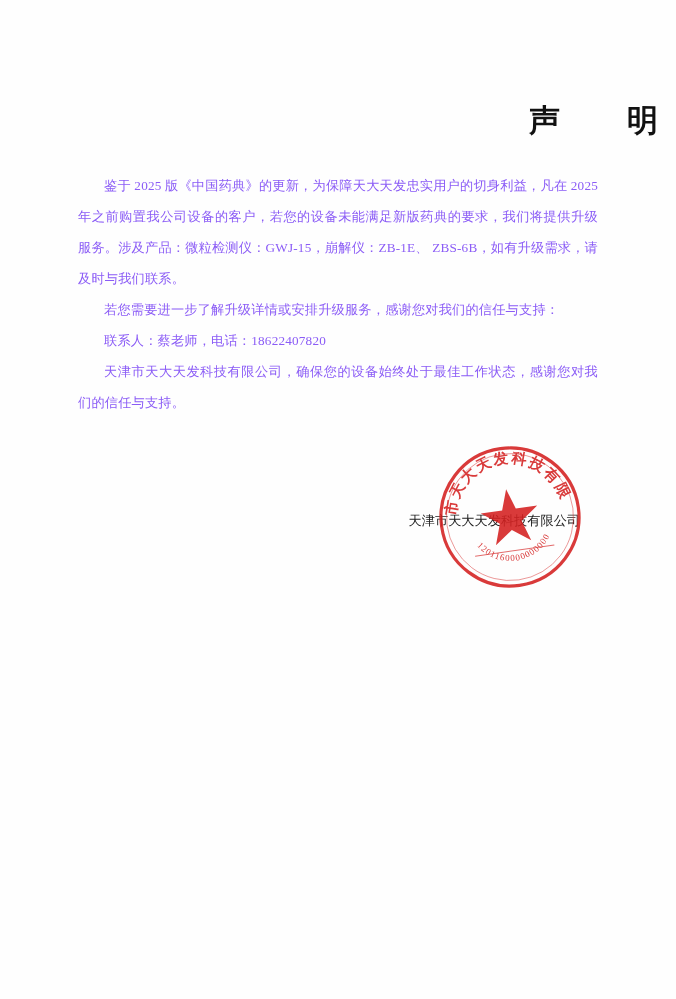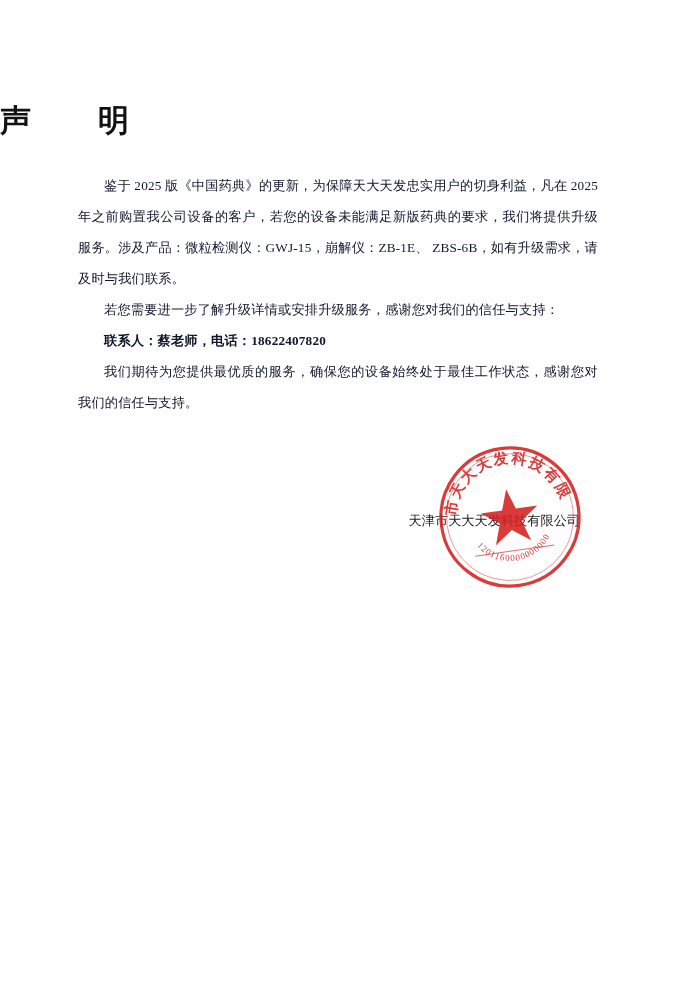--- a/index.html
+++ b/index.html
@@ -18,46 +18,45 @@
   .page {
     position: absolute;
     inset: 0;
     background: #fefefe;
   }
   .doc-title {
     position: absolute;
     top: 100px;
     left: 0;
     width: 676px;
-    text-align: left;
+    text-align: right;
     font-size: 31px;
     font-weight: bold;
     letter-spacing: 18px;
     color: #111;
     font-family: "Liberation Serif", "DejaVu Serif", serif;
   }
   .body-block {
     position: absolute;
     top: 170px;
     left: 78px;
     width: 520px;
   }
   .para {
     font-size: 13.2px;
     line-height: 31px;
     text-align: justify;
     text-justify: inter-ideograph;
     text-indent: 26px;
     margin: 0 0 0 0;
-    color: #0f172a;
+    color: #8b5cf6;
     letter-spacing: 0.2px;
   }
   .para.contact {
     text-indent: 26px;
-    font-weight: bold;
   }
   .sign-block {
     position: absolute;
     top: 508px;
     left: 0;
     width: 676px;
   }
   .sign-line {
     text-align: right;
     padding-right: 96px;
@@ -93,21 +92,21 @@
 <body>
 
 <div class="page">
 
   <div class="doc-title">声　明</div>
 
   <div class="body-block">
     <p class="para">鉴于 2025 版《中国药典》的更新，为保障天大天发忠实用户的切身利益，凡在 2025 年之前购置我公司设备的客户，若您的设备未能满足新版药典的要求，我们将提供升级服务。涉及产品：微粒检测仪：GWJ-15，崩解仪：ZB-1E、  ZBS-6B，如有升级需求，请及时与我们联系。</p>
     <p class="para">若您需要进一步了解升级详情或安排升级服务，感谢您对我们的信任与支持：</p>
     <p class="para contact">联系人：蔡老师，电话：18622407820</p>
-    <p class="para">我们期待为您提供最优质的服务，确保您的设备始终处于最佳工作状态，感谢您对我们的信任与支持。</p>
+    <p class="para">天津市天大天发科技有限公司，确保您的设备始终处于最佳工作状态，感谢您对我们的信任与支持。</p>
   </div>
 
   <div class="sign-block">
     <div class="sign-line">天津市天大天发科技有限公司</div>
   </div>
 
   <div class="stamp">
     <svg width="148" height="148" viewBox="0 0 148 148" xmlns="http://www.w3.org/2000/svg">
       <defs>
         <path id="arcTop" d="M 20,74 A 54,54 0 0 1 128,74"></path>

